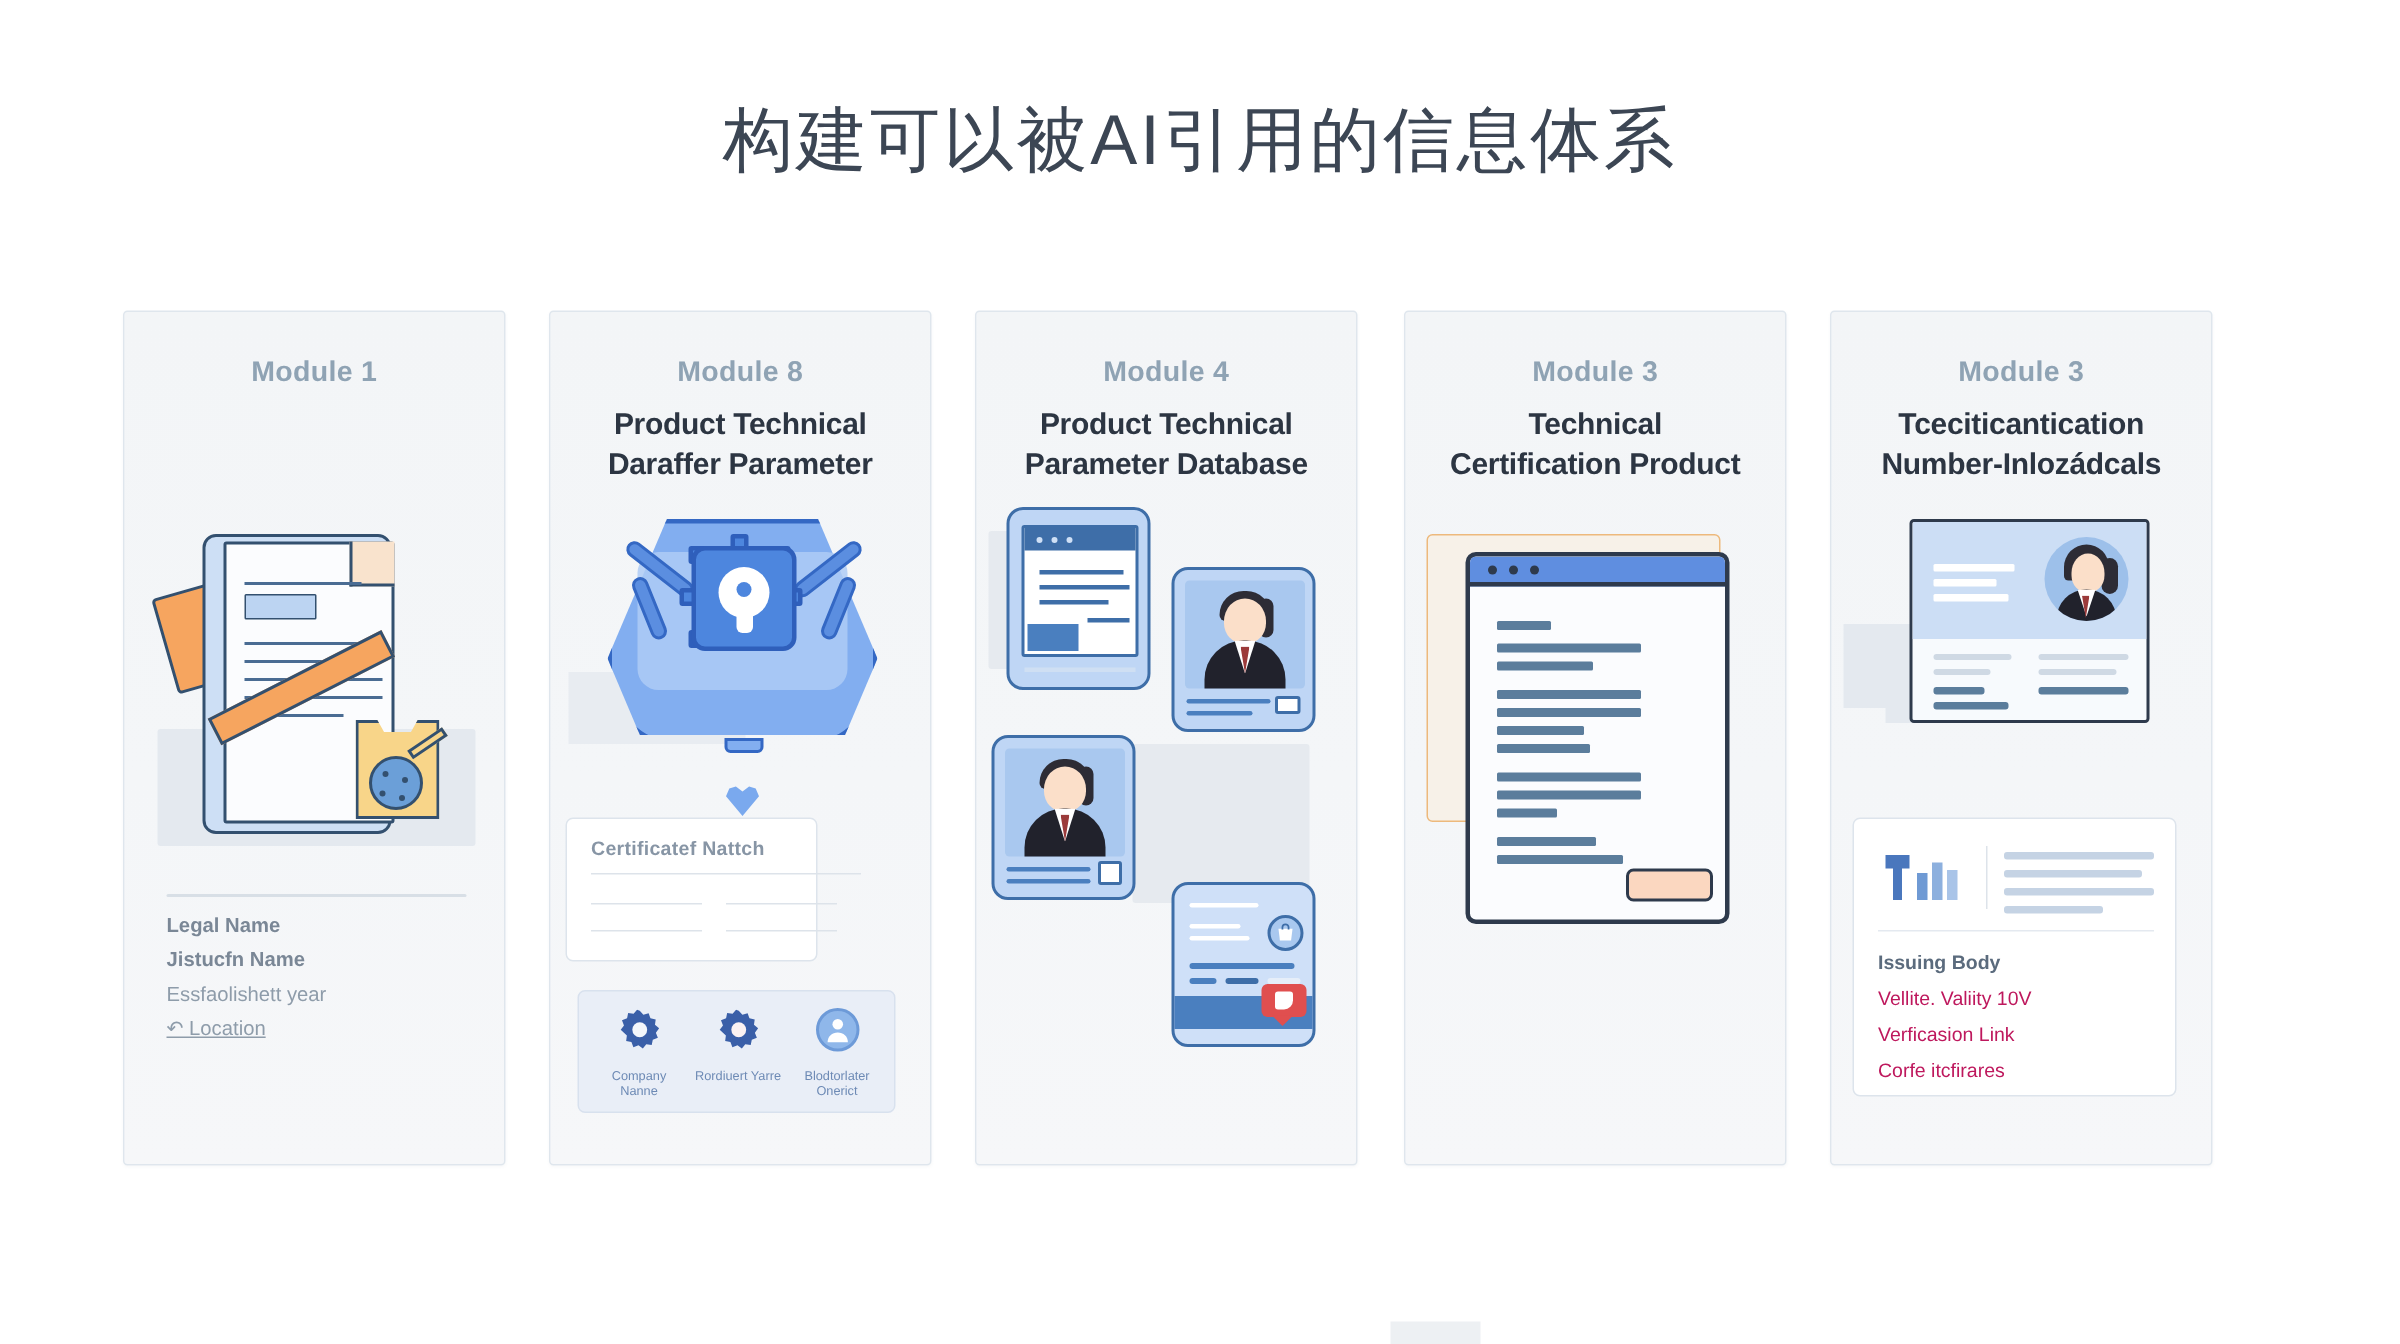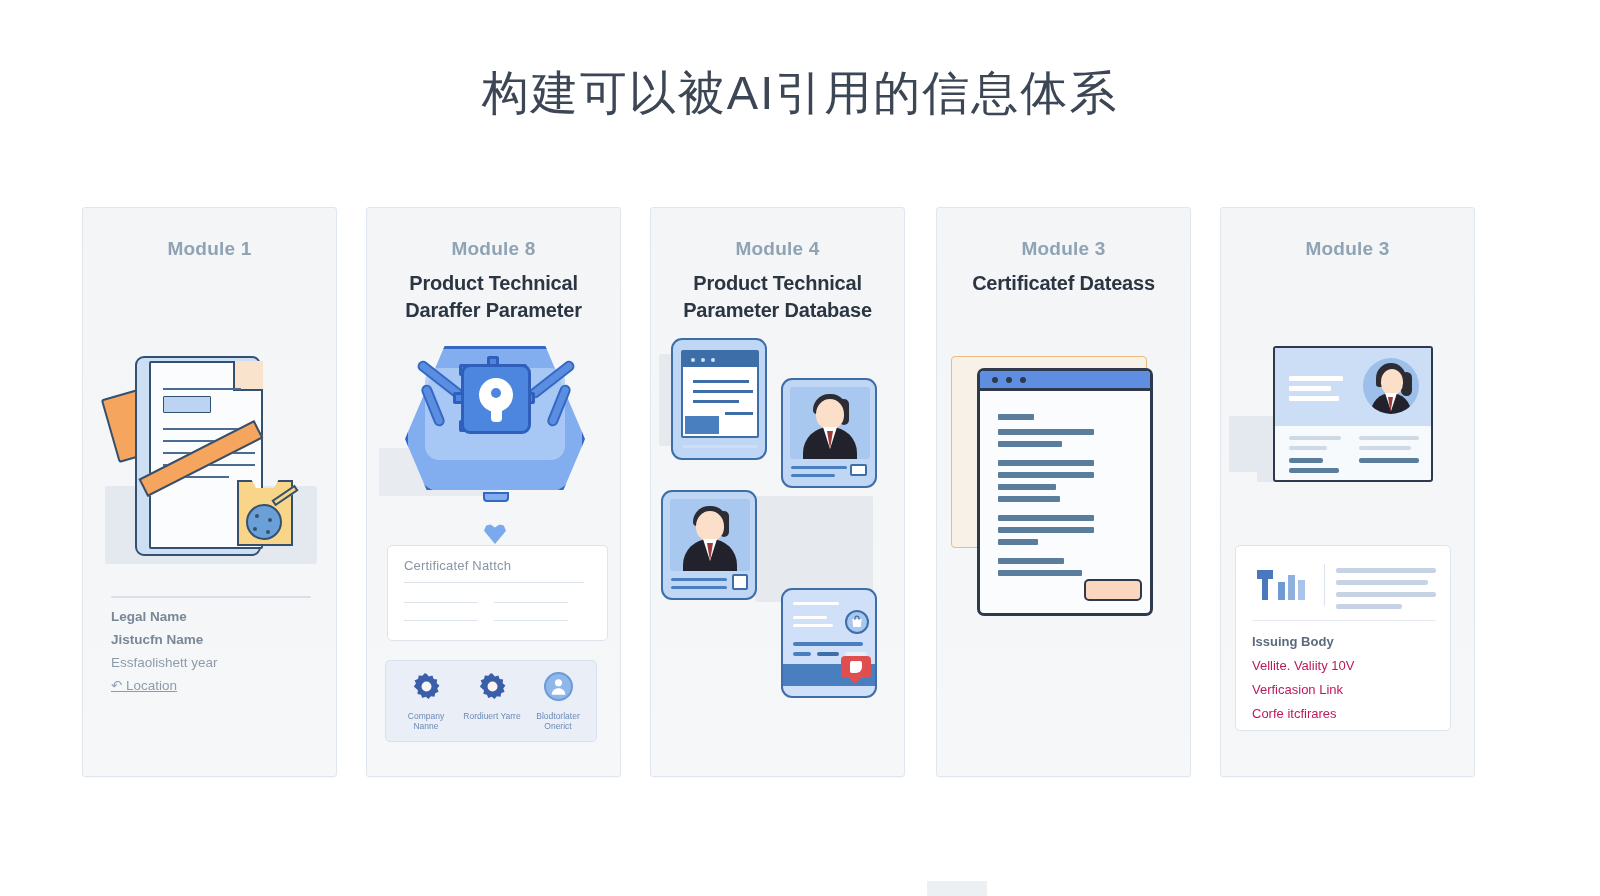--- a/index.html
+++ b/index.html
@@ -216,24 +216,25 @@
     background: #7aa9ee;
     clip-path: polygon(50% 100%, 0 34%, 10% 8%, 30% 2%, 50% 18%, 70% 2%, 90% 8%, 100% 34%);
   }
   .g2-heart-dot {
     position: absolute; left: 126px; top: 224px;
     width: 4px; height: 4px; background: #3468c4; border-radius: 50%;
   }
 
   
   .c2-panel {
-    position: absolute; left: 20px; top: 337px;
-    width: 221px; height: 96px;
+    position: absolute; left: 10px; top: 337px;
+    width: 168px; height: 96px;
     background: #ffffff; border: 1px solid #dde4ec;
     border-radius: 5px;
+    font-weight: bold;
   }
   .c2-panel-title {
     position: absolute; left: 16px; top: 12px;
     font-size: 13px; color: #8795a5; letter-spacing: .2px;
   }
   .c2-rule { position: absolute; height: 1px; background: #dde3ea; }
 
   .c2-iconbar {
     position: absolute; left: 18px; top: 452px;
     width: 212px; height: 82px;
@@ -564,21 +565,22 @@
         <div class="mf-badge">
           <div class="mf-badge-glyph"></div>
         </div>
       </div>
     </div>
   </div>
 
   <div class="card c3">
     <div class="card-module">Module 3</div>
     <div class="card-title">
-      <div>Certificatef Dateass</div>
+      <div>Technical</div>
+      <div>Certification Product</div>
     </div>
 
     <div class="card-art" style="top:134px;height:310px;">
       <div class="c4-orange-frame"></div>
       <div class="c4-win">
         <div class="c4-titlebar">
           <div class="c4-dot" style="left:12px;"></div>
           <div class="c4-dot" style="left:26px;"></div>
           <div class="c4-dot" style="left:40px;"></div>
         </div>
@@ -594,20 +596,24 @@
         <div class="c4-line" style="left:18px;top:168px;width:40px;"></div>
         <div class="c4-line" style="left:18px;top:187px;width:66px;"></div>
         <div class="c4-line" style="left:18px;top:199px;width:84px;"></div>
         <div class="c4-btn"></div>
       </div>
     </div>
   </div>
 
   <div class="card c4">
     <div class="card-module">Module 3</div>
+    <div class="card-title">
+      <div>Tceciticantication</div>
+      <div>Number-Inlozádcals</div>
+    </div>
 
     <div class="card-art" style="top:118px;height:190px;">
       <div class="c5-ghost" style="left:8px;top:90px;width:84px;height:56px;"></div>
       <div class="c5-ghost" style="left:36px;top:110px;width:150px;height:46px;"></div>
       <div class="c5-card">
         <div class="c5-top"></div>
         <div class="c5-ava">
           <div class="c5-ava-pony"></div>
           <div class="c5-ava-hair"></div>
           <div class="c5-ava-head"></div>

